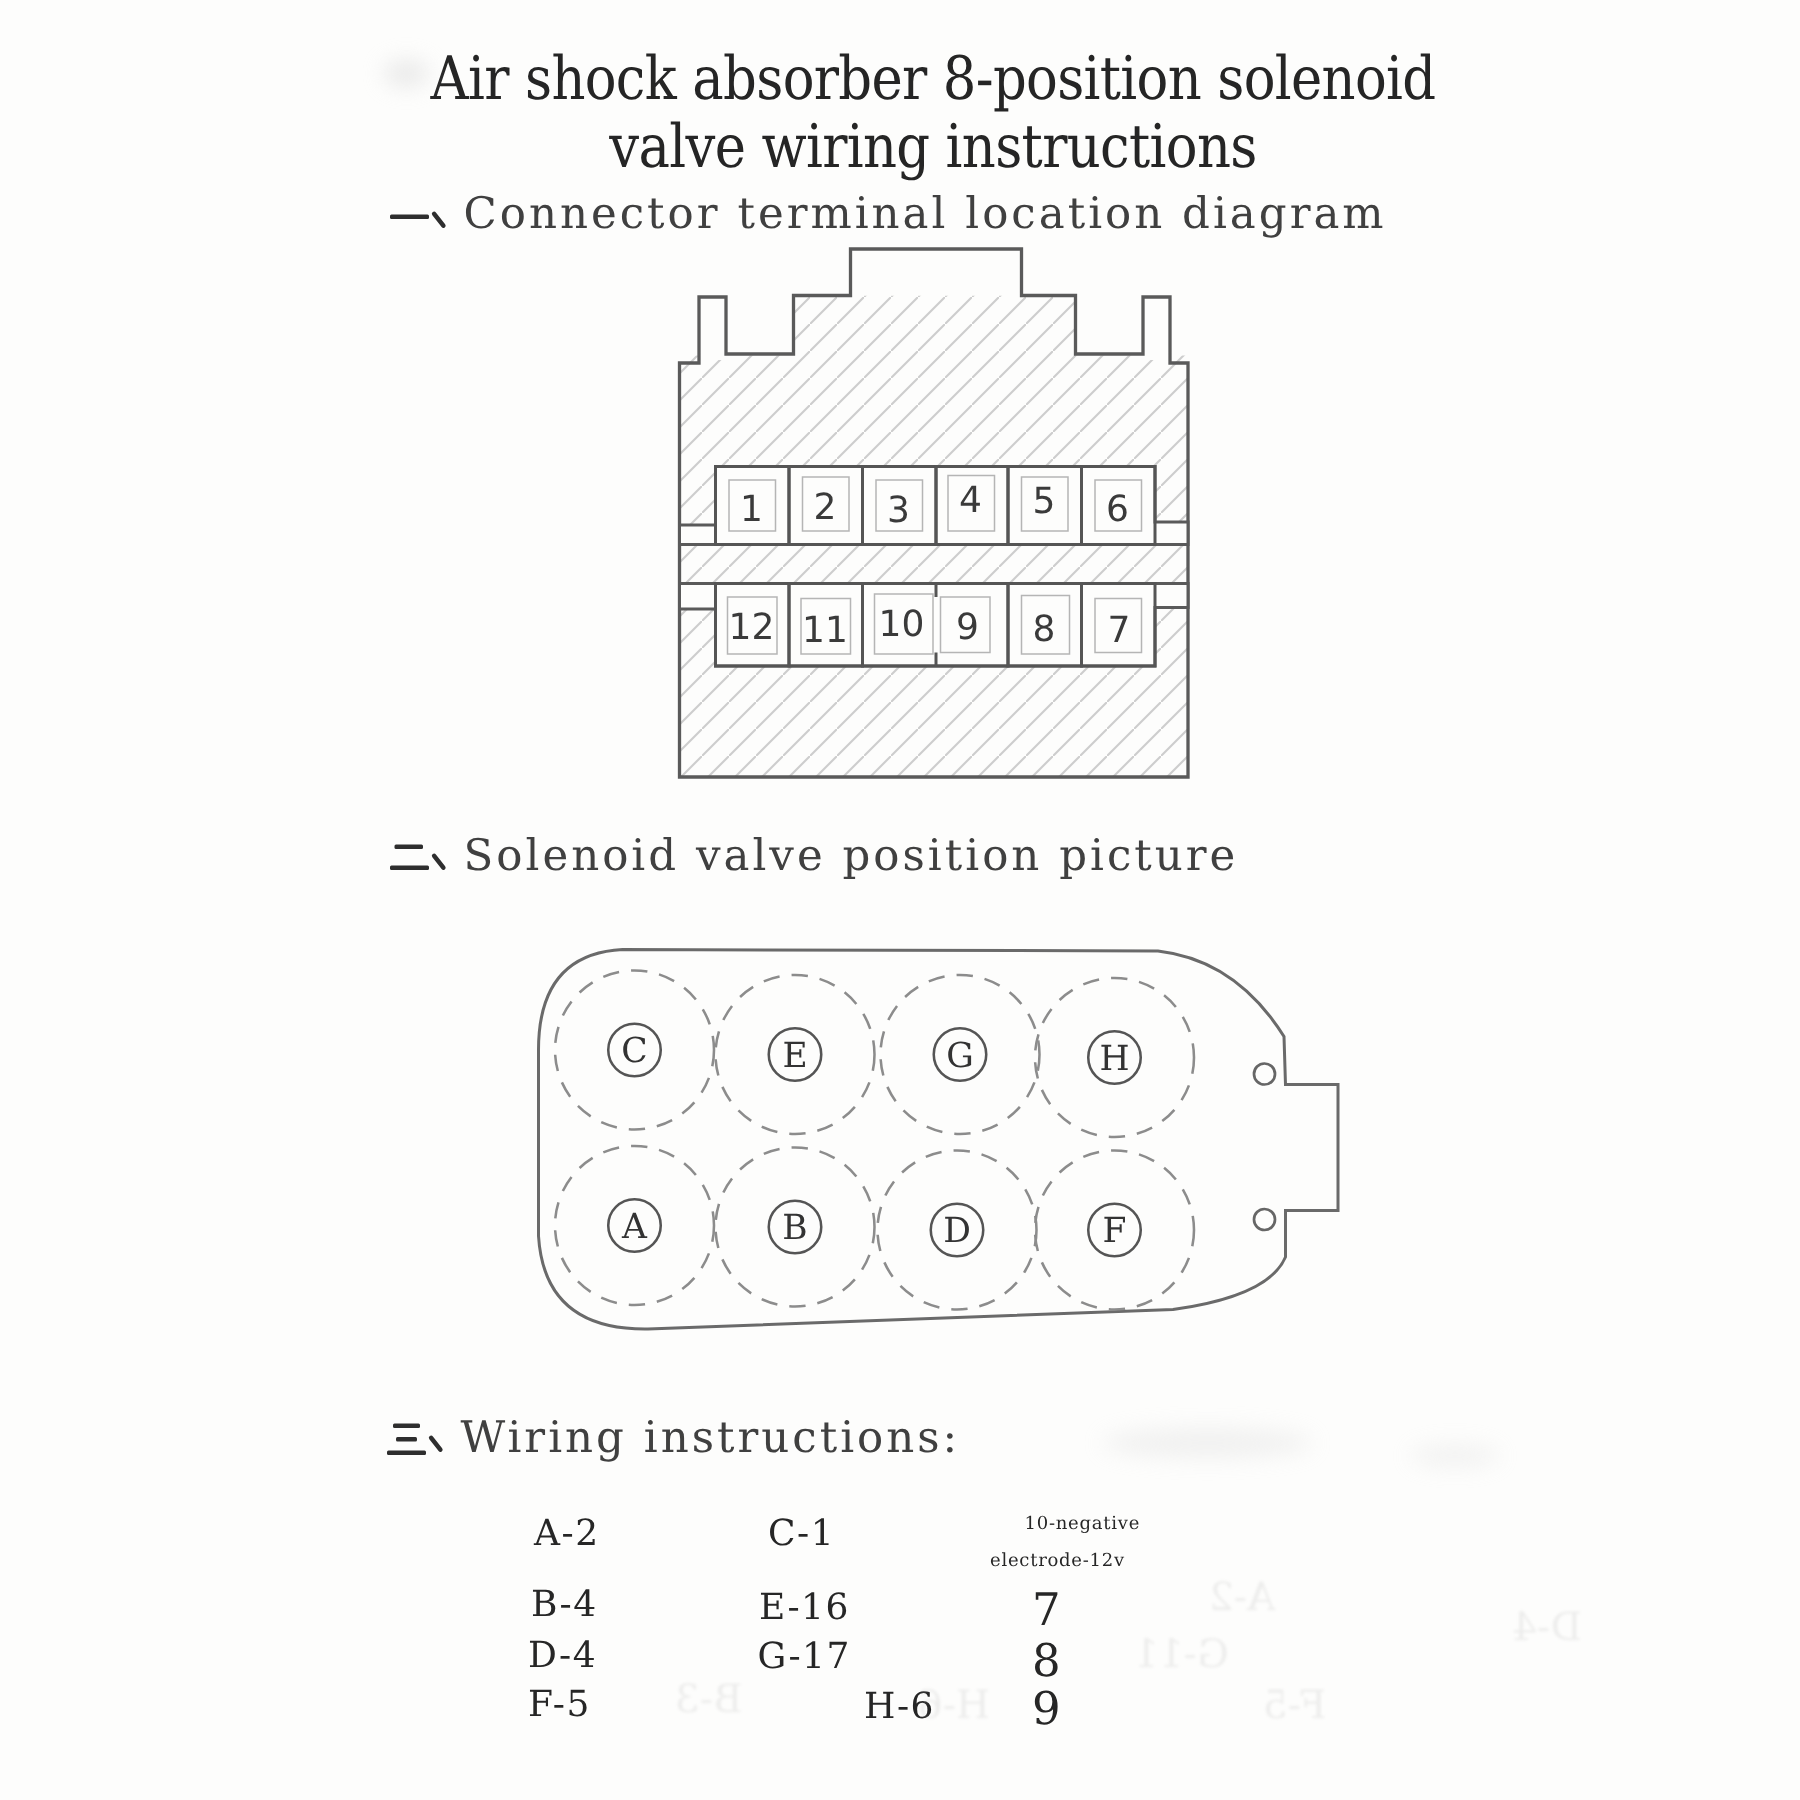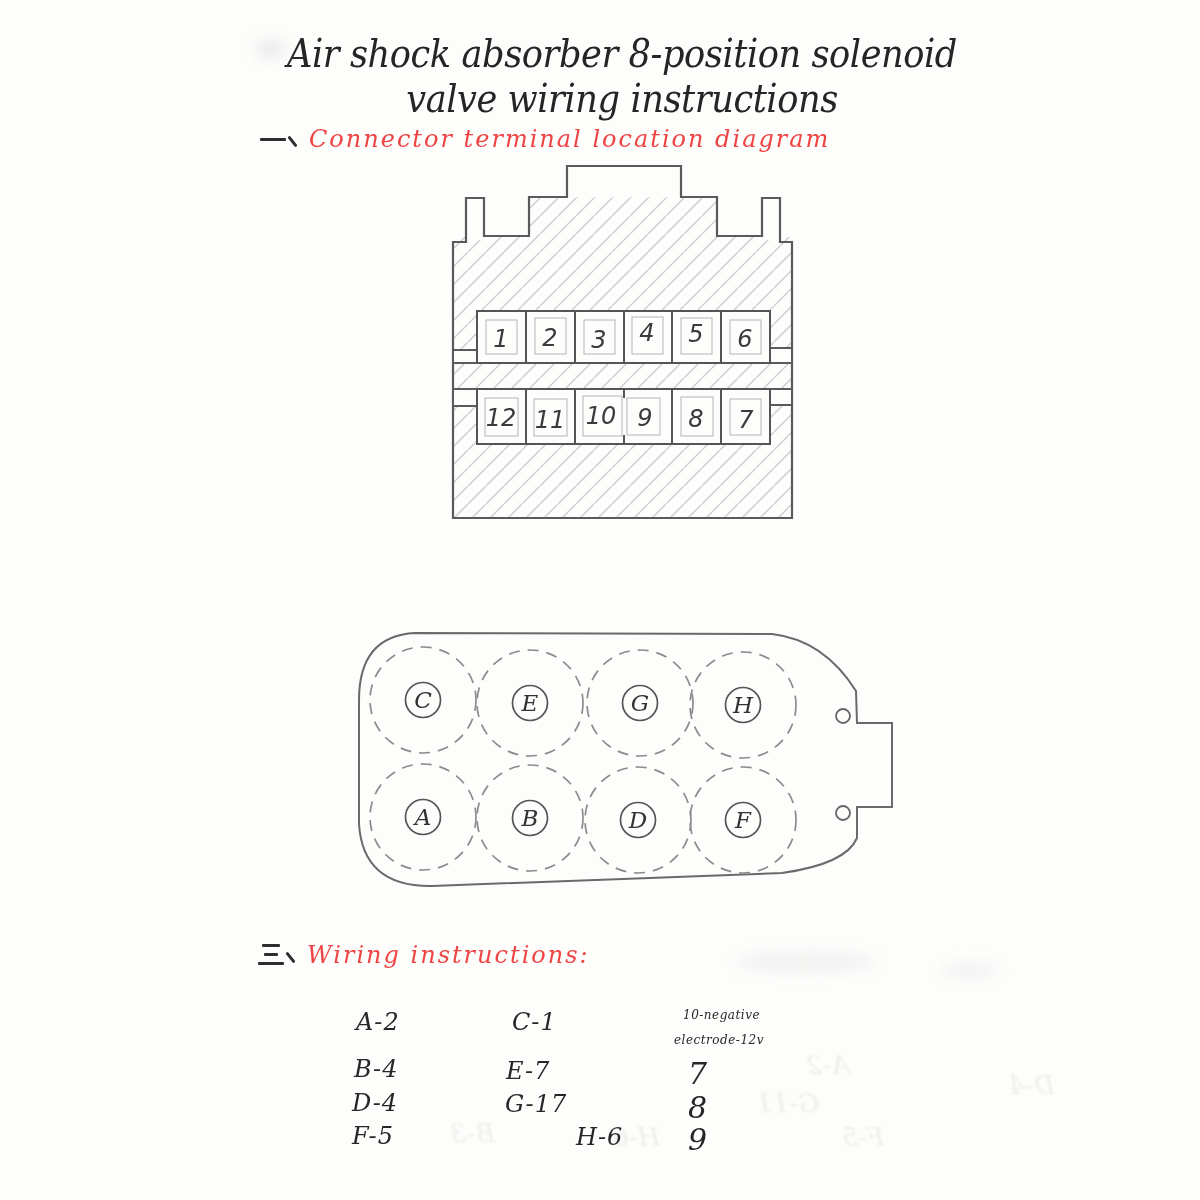--- a/index.html
+++ b/index.html
@@ -1,31 +1,30 @@
 <!DOCTYPE html>
 <html><head>
 <meta charset="utf-8">
 <style>
   html,body{margin:0;padding:0;background:#ffffff;}
   .page{
     position:relative;width:1200px;height:1200px;overflow:hidden;
     background:#fdfdfc;color:#2b2b2b;
     font-family:"DejaVu Serif","Liberation Serif",serif;
-    font-style:italic;
   }
   
   .title{
     position:absolute;top:31px;left:0;width:1200px;text-align:center;
     font-size:40px;line-height:45px;letter-spacing:-0.5px;color:#252525;
     transform:translateX(22px) scaleX(0.88);
     transform-origin:50% 50%;white-space:nowrap;
   }
   
   .heading{
-    position:absolute;font-size:24px;letter-spacing:2px;color:#ef4444;
+    position:absolute;font-size:29px;letter-spacing:2px;color:#404040;
     white-space:nowrap;
   }
   .h1{top:125px;left:260px;}
   .h2{top:553px;left:260px;}
   .h3{top:941px;left:258px;}
   
   .cjk{position:relative;display:inline-block;width:26px;height:24px;vertical-align:-3px;}
   .cjk i{position:absolute;background:#2e2e2e;height:3px;border-radius:1px;display:block;}
   .cjk-one .b1{top:12px;left:0;width:100%;}
   .cjk-two .b1{top:4px;left:13%;width:72%;}
@@ -142,20 +141,23 @@
         <text x="696" y="427" font-size="24" text-anchor="middle">8</text>
       </g>
       <g>
         <rect x="721" y="389" width="49" height="55" fill="none" stroke="#555" stroke-width="2"></rect>
         <rect x="730" y="399" width="31" height="36" fill="none" stroke="#b5b5b5" stroke-width="1"></rect>
         <text x="746" y="428" font-size="24" text-anchor="middle">7</text>
       </g>
     </g>
   </svg>
 
+  <div class="heading h2">
+    <span class="cjk cjk-two"><i class="b1"></i><i class="b2"></i></span><span class="dun"></span><span>Solenoid valve position picture</span>
+  </div>
 
   <svg style="left:346px;top:611px;" width="556" height="284" viewBox="346 611 556 284">
 
     <path d="M415,633 L772,634 Q824,640 856,691 L857,723 L892,723 L892,807 L857,807 L857,838 Q846,864 782,873 L432,886 Q363,887 359,824 L359,700 Q359,636 415,633 Z" fill="#fdfdfc" stroke="#6a6a6a" stroke-width="2"></path>
 
     <g fill="none" stroke="#8c8c8c" stroke-width="1.7" stroke-dasharray="11 8">
       <circle cx="423" cy="700" r="53"></circle>
       <circle cx="530" cy="703" r="53"></circle>
       <circle cx="640" cy="703" r="53"></circle>
       <circle cx="743" cy="705" r="53"></circle>
@@ -194,26 +196,26 @@
     <span class="cjk cjk-three"><i class="b1"></i><i class="b2"></i><i class="b3"></i></span><span class="dun"></span><span>Wiring instructions:</span>
   </div>
 
   <div>
     <div class="w" style="left:356px;top:1008px;">A-2</div>
     <div class="w" style="left:354px;top:1055px;">B-4</div>
     <div class="w" style="left:352px;top:1089px;">D-4</div>
     <div class="w" style="left:352px;top:1122px;">F-5</div>
 
     <div class="w" style="left:512px;top:1008px;">C-1</div>
-    <div class="w" style="left:506px;top:1057px;">E-7</div>
+    <div class="w" style="left:506px;top:1057px;">E-16</div>
     <div class="w" style="left:505px;top:1090px;">G-17</div>
     <div class="w" style="left:536px;top:1123px;margin-left:40px;">H-6</div>
 
     <div class="w w3" style="left:683px;top:1008px;">10-negative</div>
-    <div class="w w3" style="left:674px;top:1033px;text-align:center;">electrode-12v</div>
+    <div class="w w3" style="left:660px;top:1033px;text-align:center;">electrode-12v</div>
     <div class="w wn" style="left:688px;top:1056px;">7</div>
     <div class="w wn" style="left:688px;top:1090px;">8</div>
     <div class="w wn" style="left:688px;top:1122px;">9</div>
   </div>
 
   <div>
     <span class="ghost" style="left:806px;top:1050px;">A-2</span>
     <span class="ghost" style="left:756px;top:1088px;">G-11</span>
     <span class="ghost" style="left:612px;top:1122px;">H-6</span>
     <span class="ghost" style="left:450px;top:1118px;">B-3</span>

